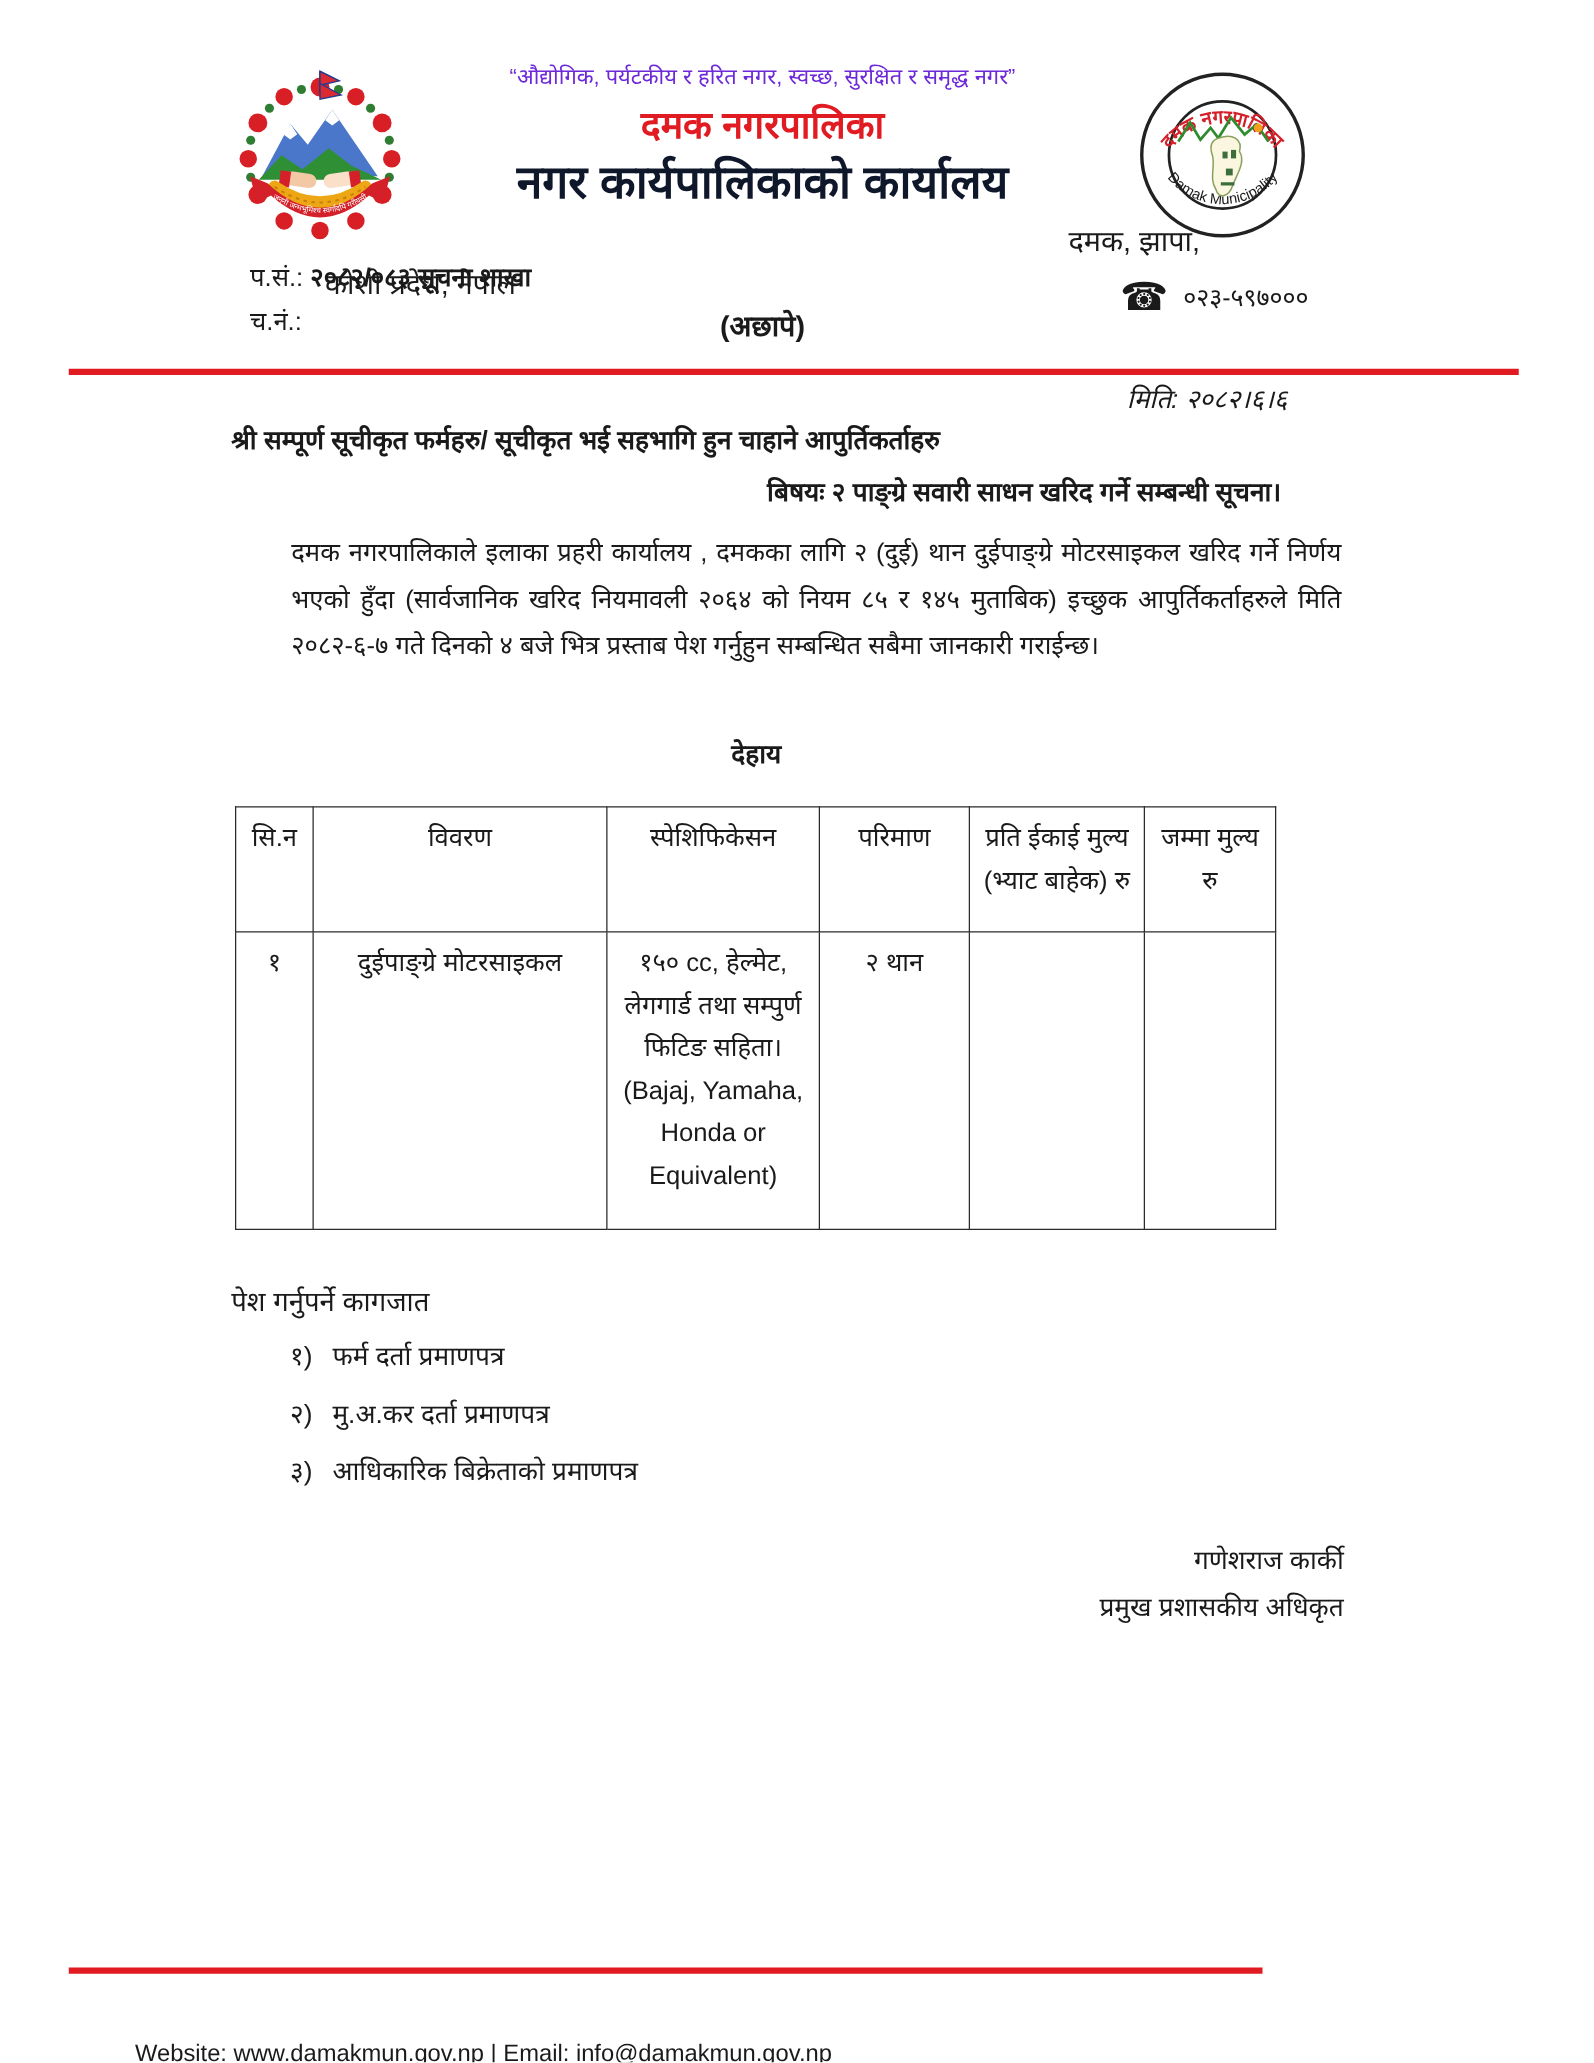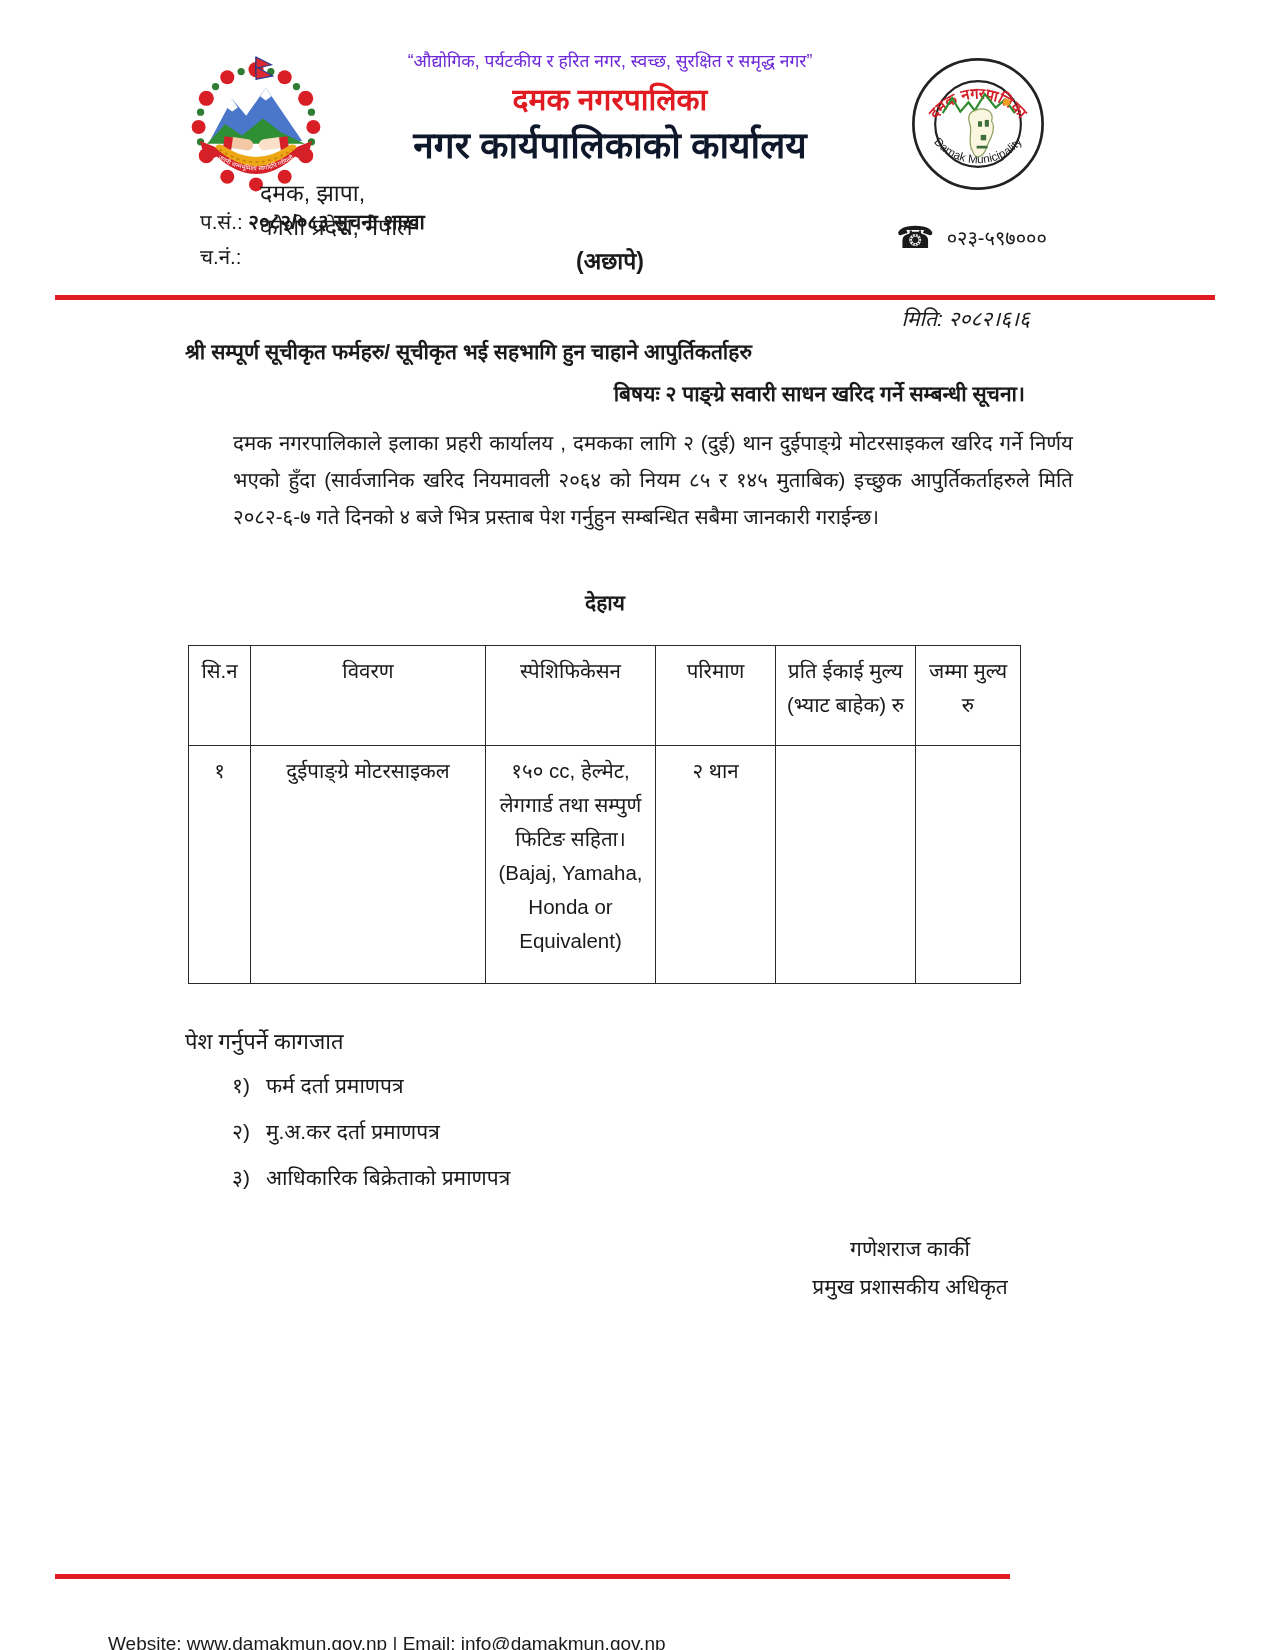--- a/index.html
+++ b/index.html
@@ -10,21 +10,21 @@
     font-family:"Liberation Sans","DejaVu Sans",sans-serif;
     color:#1a1a1a;
     overflow:hidden;
   }
   .abs{position:absolute;}
   .bold{font-weight:bold;}
 
   .tagline{left:260px;top:48px;width:700px;text-align:center;font-size:17.5px;color:#6d28d9;}
   .muni-name{left:260px;top:78px;width:700px;text-align:center;font-size:30px;font-weight:bold;color:#e11b22;}
   .office-name{left:260px;top:118px;width:700px;text-align:center;font-size:37px;font-weight:bold;color:#0f172a;}
-  .addr1{left:260px;top:176px;width:700px;text-align:left;font-size:23px;}
+  .addr1{left:260px;top:176px;width:700px;text-align:right;font-size:23px;}
   .addr2{left:260px;top:210px;width:700px;text-align:left;font-size:23px;}
   .addr3{left:260px;top:244px;width:700px;text-align:center;font-size:23px;font-weight:bold;}
 
   .emblem-left{left:186px;top:56px;width:140px;height:142px;}
   .seal-right{left:910px;top:56px;width:136px;height:136px;}
 
   .ref-line{left:200px;top:207px;font-size:20.5px;}
   .disp-line{left:200px;top:242px;font-size:20.5px;}
   .phone-block{left:896px;top:222px;display:flex;align-items:center;gap:12px;}
   .phone-glyph{font-size:31px;line-height:31px;}
@@ -54,21 +54,21 @@
     word-wrap:break-word;
   }
   .spec-table thead tr{height:100px;}
   .spec-table tbody tr{height:238px;}
   .spec-cell{line-height:45px;}
 
   .docs-heading{left:185px;top:1025px;font-size:22px;font-weight:normal;}
   .docs-list{left:232px;top:1072px;width:600px;}
   .doc-item{display:flex;gap:16px;font-size:21px;line-height:28px;margin-bottom:18px;}
 
-  .signature{left:745px;top:1230px;width:330px;text-align:center;font-size:21px;line-height:38px;}
+  .signature{left:745px;top:1230px;width:330px;text-align:right;font-size:21px;line-height:38px;}
 
   .footer-text{left:108px;top:1594px;font-size:19px;margin-top:39px;}
 </style>
 </head>
 <body>
 
 <div class="page">
 
   <div class="abs emblem-left">
     <svg viewBox="0 0 100 100" width="140" height="142">

